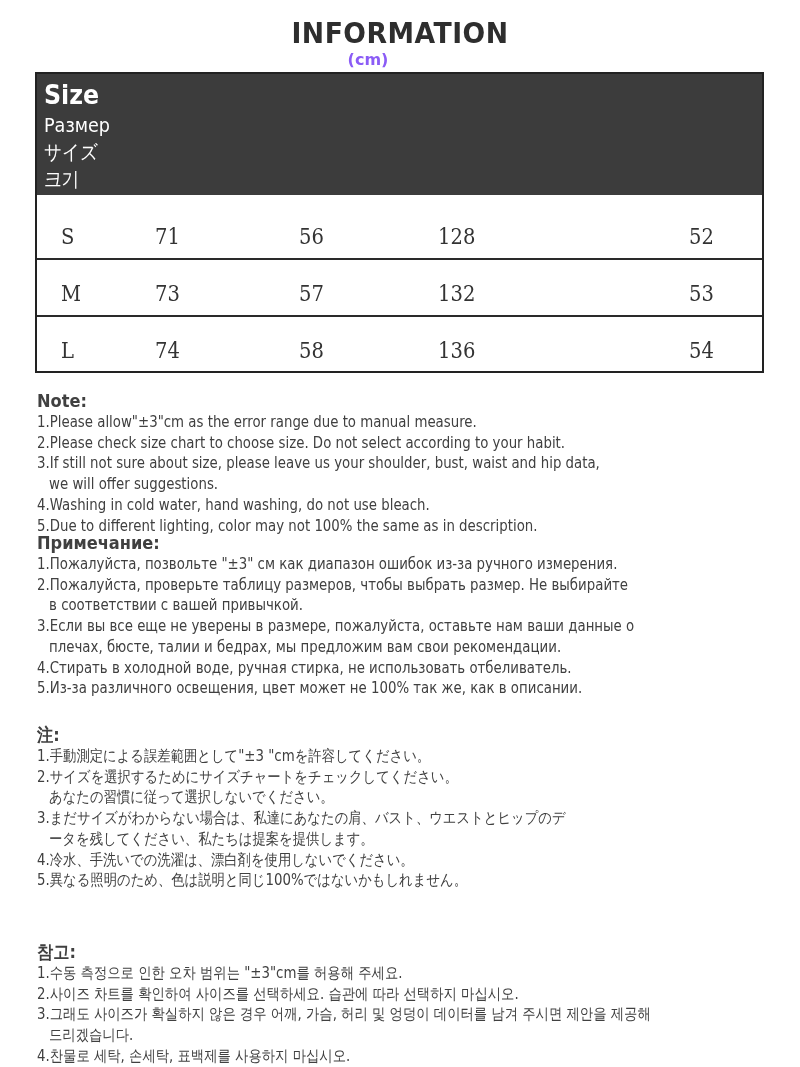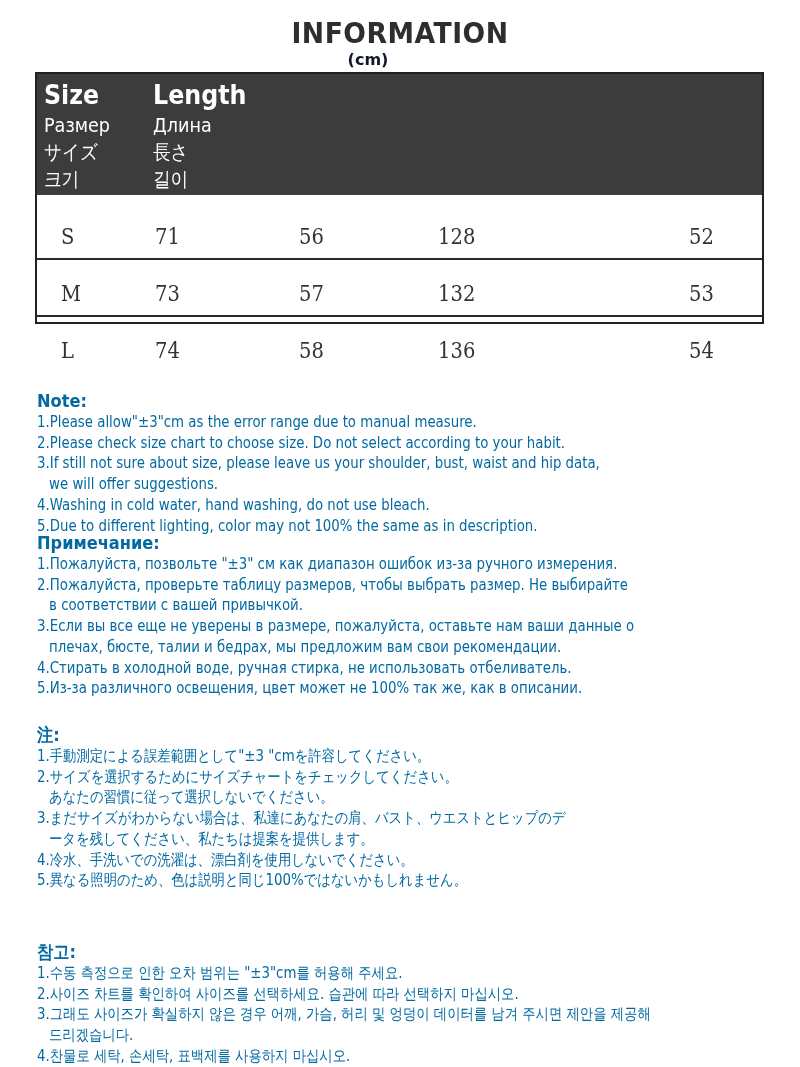--- a/index.html
+++ b/index.html
@@ -1,49 +1,43 @@
 <!DOCTYPE html>
 <html><head>
 <meta charset="utf-8">
 <style>
   html, body { margin: 0; padding: 0; background: #ffffff; }
   body { width: 800px; height: 1067px; position: relative; overflow: hidden; color: #2b2b2b; font-family: "Liberation Sans", "DejaVu Sans", sans-serif; }
   .title { position: absolute; left: 0; width: 800px; top: 16px; text-align: center; font-family: "DejaVu Sans", sans-serif; font-weight: bold; font-size: 29px; letter-spacing: 0.5px; color: #2e2e2e; transform: scaleX(0.92); }
-  .unit { position: absolute; left: 0; width: 736px; top: 50px; text-align: center; font-family: "DejaVu Sans", sans-serif; font-weight: bold; font-size: 16px; color: #0f172a; }
-  .table { position: absolute; left: 35px; top: 72px; width: 729px; height: 252px; border: 2px solid #222; box-sizing: border-box; }
+  .unit { position: absolute; left: 0; width: 736px; top: 50px; text-align: center; font-family: "DejaVu Sans", sans-serif; font-weight: bold; font-size: 16px; color: #8b5cf6; }
+  .table { position: absolute; left: 35px; top: 72px; width: 729px; height: 301px; border: 2px solid #222; box-sizing: border-box; }
   .thead { position: absolute; left: 0; top: 0; width: 100%; height: 121px; background: #3c3c3c; }
   .hcol { position: absolute; top: 4px; color: #ffffff; font-family: "DejaVu Sans", sans-serif; }
   .hcol .en { font-weight: bold; font-size: 27px; line-height: 34px; transform: scaleX(0.88); transform-origin: left; white-space: nowrap; }
   .hcol .sub { font-size: 20px; line-height: 27px; white-space: nowrap; transform: scaleX(0.88); transform-origin: left; }
   .row { position: absolute; left: 0; width: 100%; border-top: 2px solid #2a2a2a; box-sizing: border-box; }
   .cell { position: absolute; font-family: "DejaVu Serif", serif; font-size: 23px; color: #333; transform: scaleX(0.85); transform-origin: left; }
-  .notes { position: absolute; left: 37px; width: 750px; font-family: "DejaVu Sans", sans-serif; color: #0369a1; }
+  .notes { position: absolute; left: 37px; width: 750px; font-family: "DejaVu Sans", sans-serif; color: #404040; }
   .notes .nh { font-weight: bold; font-size: 18px; line-height: 22px; transform: scaleX(0.9); transform-origin: left; white-space: nowrap; }
   .notes .ni { font-size: 15.5px; line-height: 20.7px; white-space: nowrap; transform: scaleX(0.86); transform-origin: left; }
   .notes .ni.ind { padding-left: 14px; }
 </style>
 </head>
 <body>
 
 <div class="title">INFORMATION</div>
 <div class="unit">(cm)</div>
 
 <div class="table">
   <div class="thead">
     <div class="hcol" style="left:7px">
       <div class="en">Size</div>
       <div class="sub">Размер</div>
       <div class="sub">サイズ</div>
       <div class="sub">크기</div>
-    </div>
-    <div class="hcol" style="left:116px">
-      <div class="en">Length</div>
-      <div class="sub">Длина</div>
-      <div class="sub">長さ</div>
-      <div class="sub">길이</div>
     </div>
   </div>
 
   <div class="row" style="top:121px;height:63px;border-top:none">
     <span class="cell" style="left:24px;top:28px">S</span>
     <span class="cell" style="left:118px;top:28px">71</span>
     <span class="cell" style="left:262px;top:28px">56</span>
     <span class="cell" style="left:401px;top:28px">128</span>
     <span class="cell" style="left:520px;top:28px"></span>
     <span class="cell" style="left:652px;top:28px">52</span>

